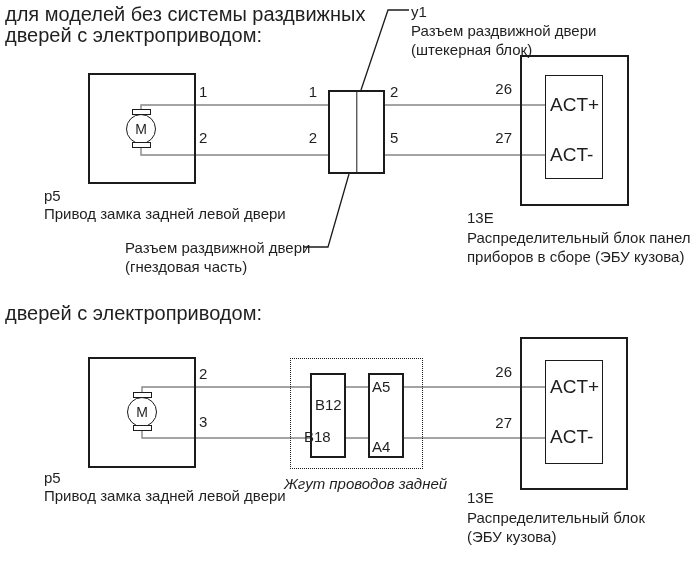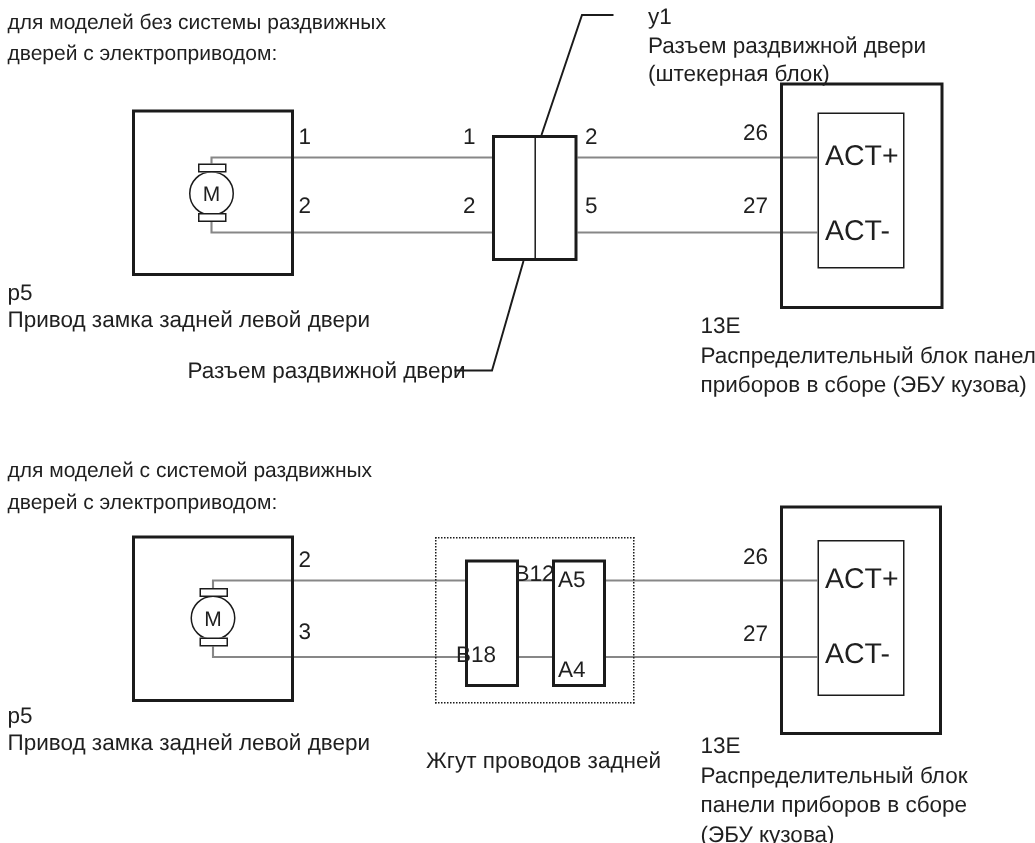--- a/index.html
+++ b/index.html
@@ -18,22 +18,22 @@
     position:absolute;width:30px;height:30px;border:1.6px solid #1b1b1b;border-radius:50%;
     background:#fff;z-index:3;display:flex;align-items:center;justify-content:center;
     font-size:14px;box-sizing:border-box;
   }
   .brush{position:absolute;width:19px;height:6px;border:1.4px solid #1b1b1b;background:#fff;z-index:4;box-sizing:border-box;}
   .pin{position:absolute;font-size:15px;line-height:15px;white-space:nowrap;z-index:5;}
   .pin.r{text-align:right;}
   .term{position:absolute;font-size:19px;line-height:15px;white-space:nowrap;z-index:5;}
   .connlbl{position:absolute;font-size:15px;line-height:15px;white-space:nowrap;z-index:5;}
   .cap{position:absolute;font-size:15px;line-height:19px;white-space:nowrap;z-index:5;}
-  .cap.title{font-size:14px;line-height:21px;}
-  .cap.tight{line-height:18px;}
+  .cap.title{font-size:20px;line-height:21px;}
+  .cap.tight{line-height:18px;margin-left:39px;}
   .cap.ecucap{line-height:19.5px;}
   .cap div{white-space:nowrap;}
 </style>
 </head>
 <body>
 
 <div class="stage">
 
   <svg class="wires" width="690" height="562" viewBox="0 0 690 562">
 
@@ -70,80 +70,79 @@
 
   <div class="pin" style="left:199px;top:84px;">1</div>
   <div class="pin" style="left:199px;top:130px;">2</div>
   <div class="pin r" style="left:302px;top:84px;width:15px;">1</div>
   <div class="pin r" style="left:302px;top:130px;width:15px;">2</div>
   <div class="pin" style="left:390px;top:84px;">2</div>
   <div class="pin" style="left:390px;top:130px;">5</div>
   <div class="pin r" style="left:486px;top:81px;width:26px;">26</div>
   <div class="pin r" style="left:486px;top:130px;width:26px;">27</div>
 
-  <div class="cap" style="left:432px;top:2px;">
+  <div class="cap" style="left:411px;top:2px;">
     <div>у1</div>
     <div>Разъем раздвижной двери</div>
     <div>(штекерная блок)</div>
   </div>
 
   <div class="cap" style="left:125px;top:238px;">
     <div>Разъем раздвижной двери</div>
+    <div>(гнездовая часть)</div>
   </div>
 
   <div class="cap tight" style="left:5px;top:187px;">
     <div>p5</div>
     <div>Привод замка задней левой двери</div>
   </div>
 
   <div class="cap ecucap" style="left:467px;top:208px;">
     <div>13E</div>
     <div>Распределительный блок панели</div>
     <div>приборов в сборе (ЭБУ кузова)</div>
   </div>
 
   <div class="cap title" style="left:5px;top:303px;">
-    <div>для моделей с системой раздвижных</div>
     <div>дверей с электроприводом:</div>
   </div>
 
   <div class="box" style="left:88px;top:357px;width:108px;height:111px;"></div>
   <div class="motor-circle" style="left:127px;top:397px;">
     <span>M</span>
   </div>
   <div class="brush" style="left:133px;top:392px;"></div>
   <div class="brush" style="left:133px;top:425px;"></div>
 
   <div class="box dotted" style="left:290px;top:358px;width:133px;height:111px;"></div>
   <div class="box white conn" style="left:310px;top:373px;width:36px;height:85px;border-width:2.4px;"></div>
   <div class="box white conn" style="left:368px;top:373px;width:36px;height:85px;border-width:2.4px;"></div>
-  <div class="connlbl" style="left:315px;top:375px;margin-left:28px;">B12</div>
+  <div class="connlbl" style="left:315px;top:397px;">B12</div>
   <div class="connlbl" style="left:304px;top:429px;">B18</div>
   <div class="connlbl" style="left:372px;top:379px;">A5</div>
   <div class="connlbl" style="left:372px;top:439px;">A4</div>
 
   <div class="box" style="left:520px;top:337px;width:108px;height:153px;"></div>
   <div class="box white inner" style="left:545px;top:360px;width:58px;height:104px;"></div>
   <div class="term" style="left:550px;top:379px;">ACT+</div>
   <div class="term" style="left:550px;top:429px;">ACT-</div>
 
   <div class="pin" style="left:199px;top:366px;">2</div>
   <div class="pin" style="left:199px;top:414px;">3</div>
   <div class="pin r" style="left:486px;top:364px;width:26px;">26</div>
   <div class="pin r" style="left:486px;top:415px;width:26px;">27</div>
 
   <div class="cap tight" style="left:5px;top:469px;">
     <div>p5</div>
     <div>Привод замка задней левой двери</div>
   </div>
 
-  <div class="cap" style="left:284px;top:498px;">
+  <div class="cap" style="left:284px;top:474px;font-style:italic;">
     <div>Жгут проводов задней</div>
   </div>
 
   <div class="cap ecucap" style="left:467px;top:488px;">
     <div>13E</div>
     <div>Распределительный блок</div>
-    <div>панели приборов в сборе</div>
     <div>(ЭБУ кузова)</div>
   </div>
 
 </div>
 
 </body></html>

